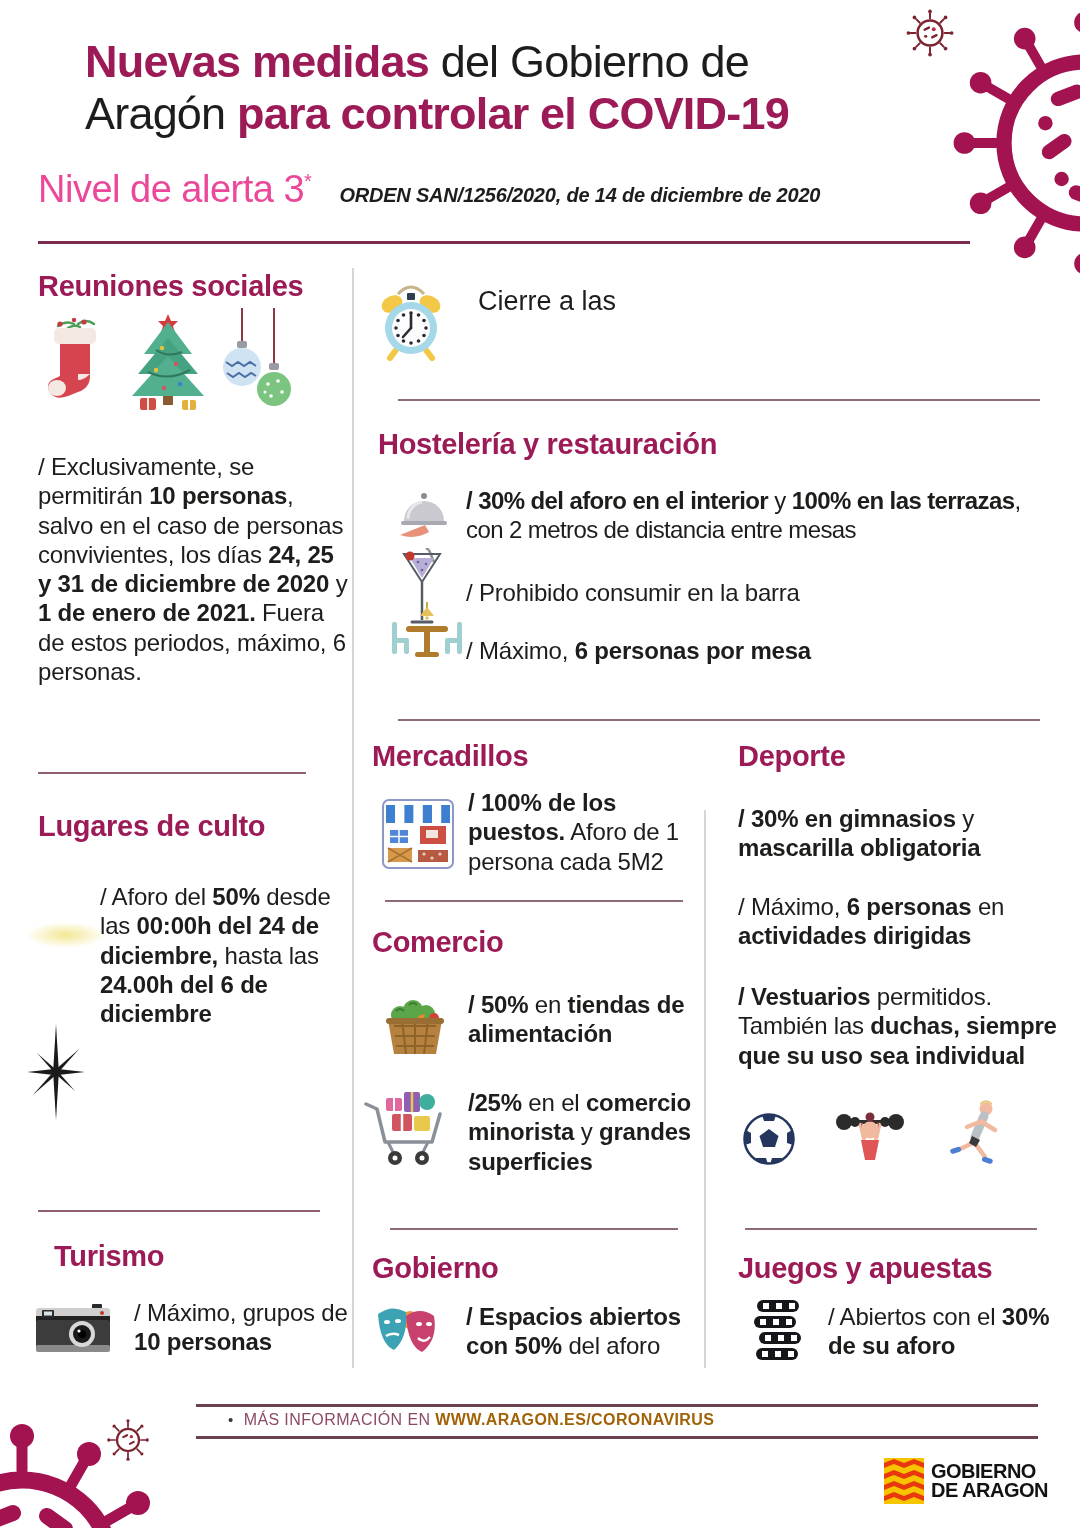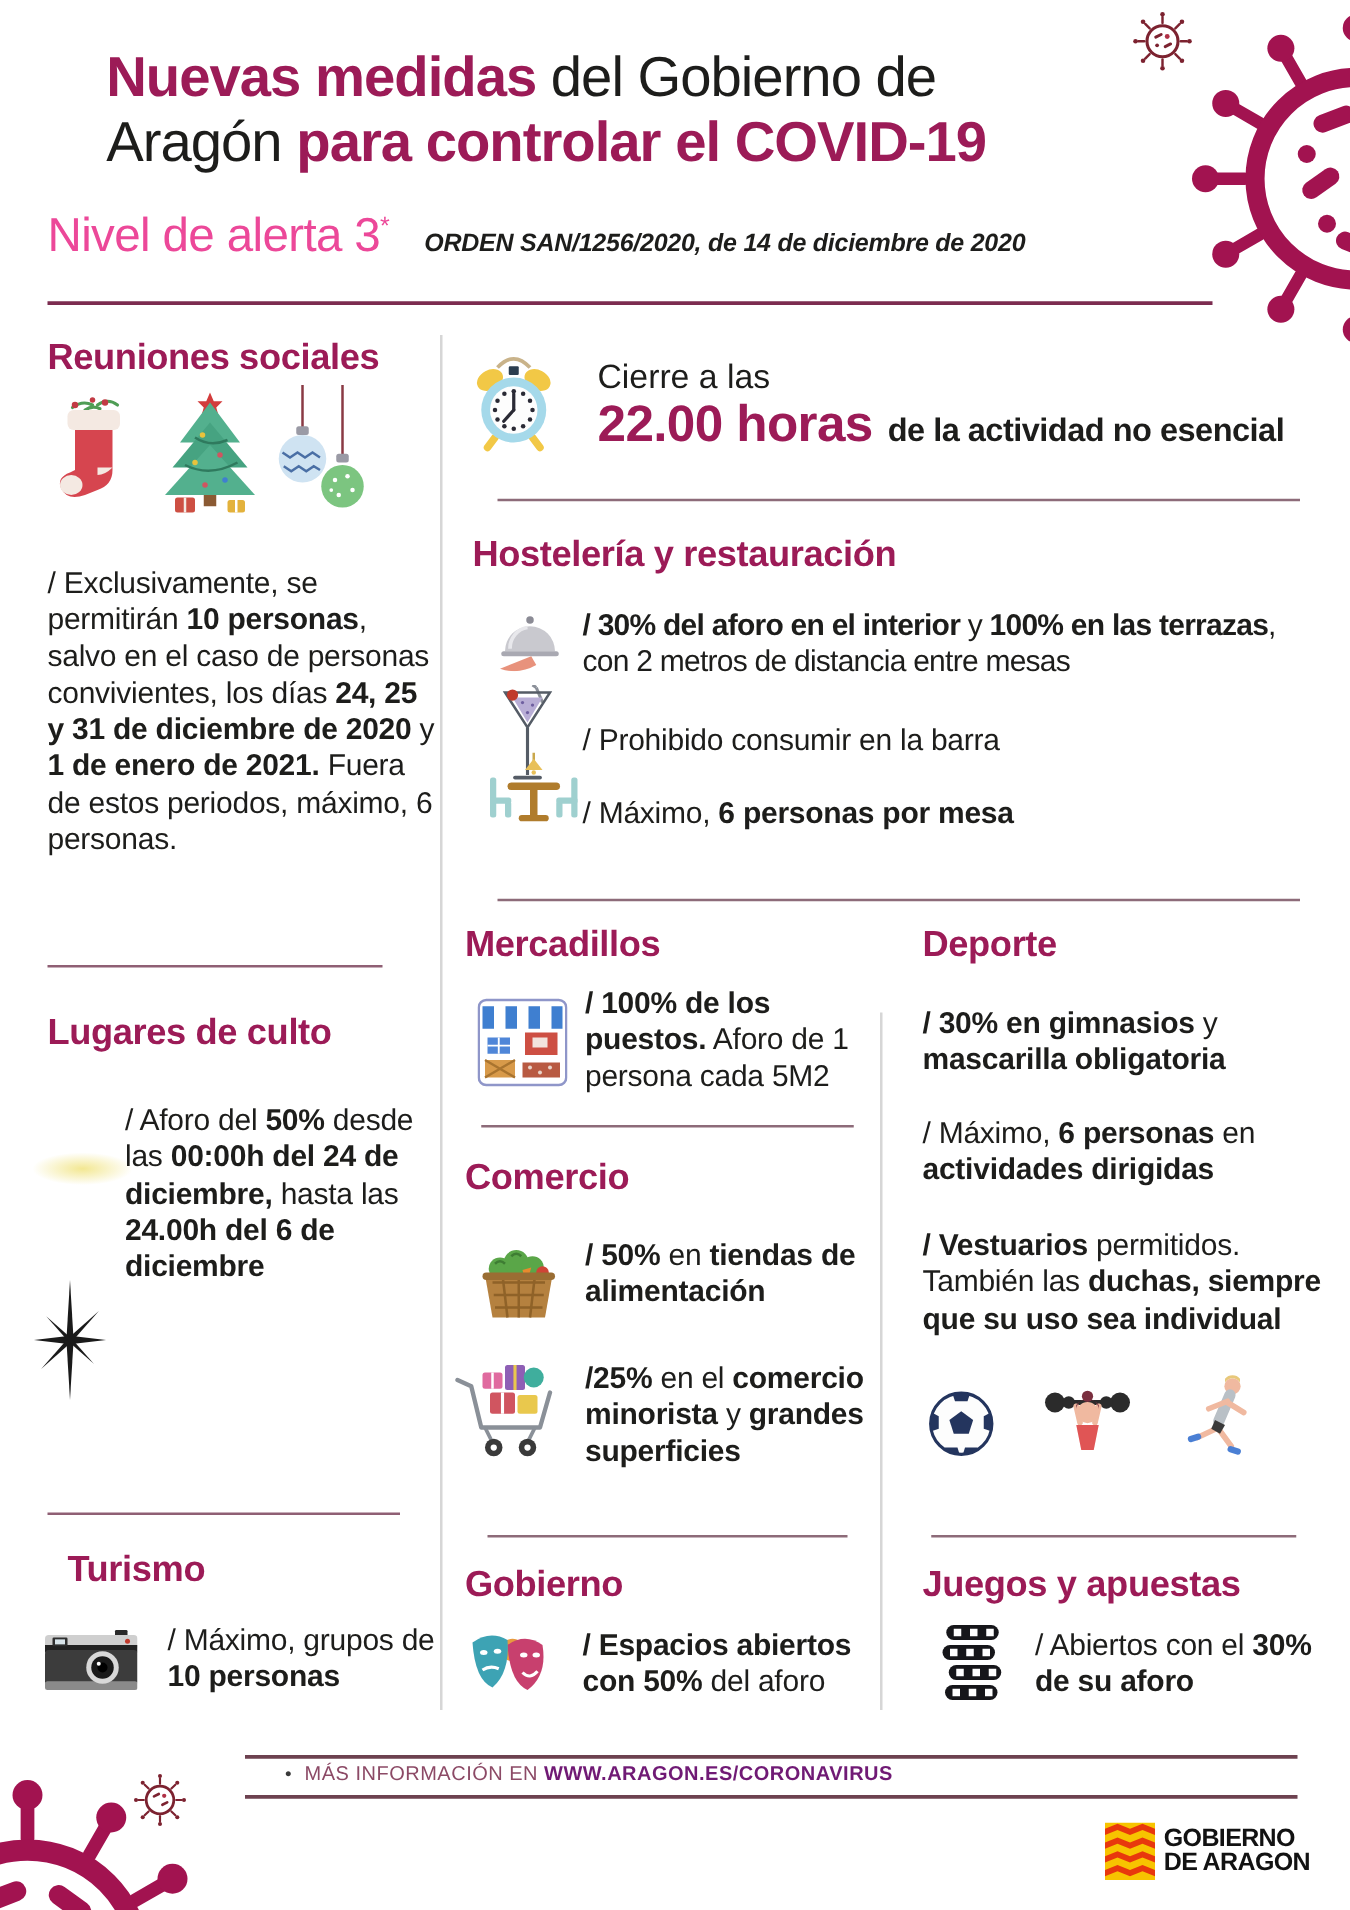--- a/index.html
+++ b/index.html
@@ -26,21 +26,21 @@
   .item.tight{letter-spacing:-0.6px;}
   
   .curfew-intro{position:absolute;font-size:27px;font-weight:400;}
   .curfew-row{position:absolute;display:flex;align-items:baseline;gap:12px;}
   .curfew-time{font-size:41px;font-weight:700;color:#9c1b57;letter-spacing:-0.5px;}
   .curfew-scope{font-size:26px;font-weight:700;letter-spacing:-0.4px;}
   
   .foot-row{position:absolute;display:flex;align-items:baseline;gap:10px;
             font-size:16px;letter-spacing:0.4px;color:#8c4a66;}
   .foot-row .bullet{color:#3a3a3a;font-size:15px;}
-  .foot-row b{color:#701a75;font-weight:700;}
+  .foot-row b{color:#a16207;font-weight:700;}
   .logo{position:absolute;display:flex;align-items:center;gap:7px;}
   .logo-text{font-weight:700;font-size:20px;line-height:0.95;letter-spacing:-0.5px;color:#121212;}
   
   .glow{position:absolute;width:80px;height:26px;border-radius:50%;
         background:radial-gradient(closest-side, rgba(242,230,140,0.95), rgba(255,255,255,0));}
   svg{display:block;}
 </style>
 </head>
 <body>
 
@@ -289,24 +289,20 @@
           <circle cx="25.5" cy="37" r="1.8"></circle>
       </g>
       <g stroke="#2a2a35" stroke-width="2.6" stroke-linecap="round">
         <line x1="33" y1="50" x2="33" y2="37"></line>
           <line x1="33" y1="50" x2="25" y2="59"></line>
       </g>
     </svg>
   </span>
 
   <div class="curfew-intro" style="left:478px;top:286px;">Cierre a las</div>
-  <div class="curfew-row" style="left:478px;top:316px;">
-    <span class="curfew-time">22.00 horas</span>
-    <span class="curfew-scope">de la actividad no esencial</span>
-  </div>
 
   <div class="hline" style="left:398px;top:399px;width:642px;"></div>
 
   <div class="stitle" style="left:378px;top:428px;">Hostelería y restauración</div>
 
   <span class="abs" style="left:398px;top:487px;">
     <svg width="52" height="50" viewBox="0 0 52 50">
       <circle cx="26" cy="9" r="3" fill="#8b8b95"></circle>
       <path d="M6,34 A20,20 0 0 1 46,34 Z" fill="#c9c9cf"></path>
       <path d="M10,32 A16,17 0 0 1 24,15" fill="none" stroke="#e8e8ec" stroke-width="3"></path>

